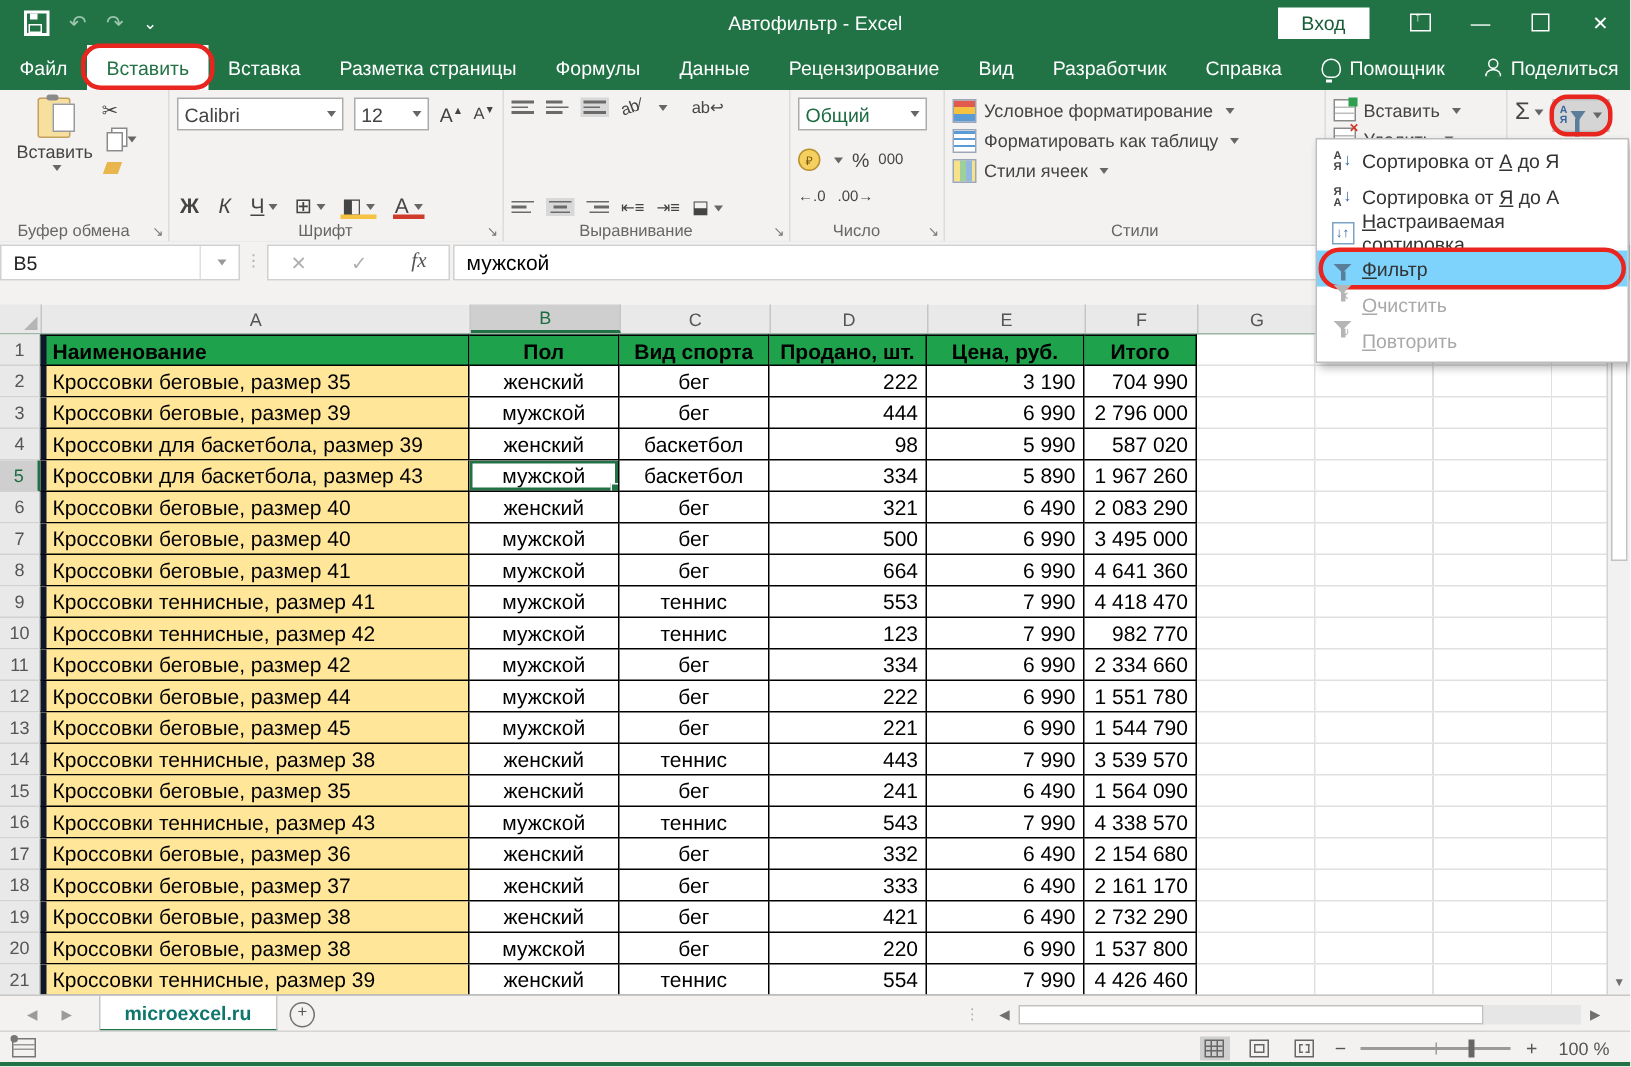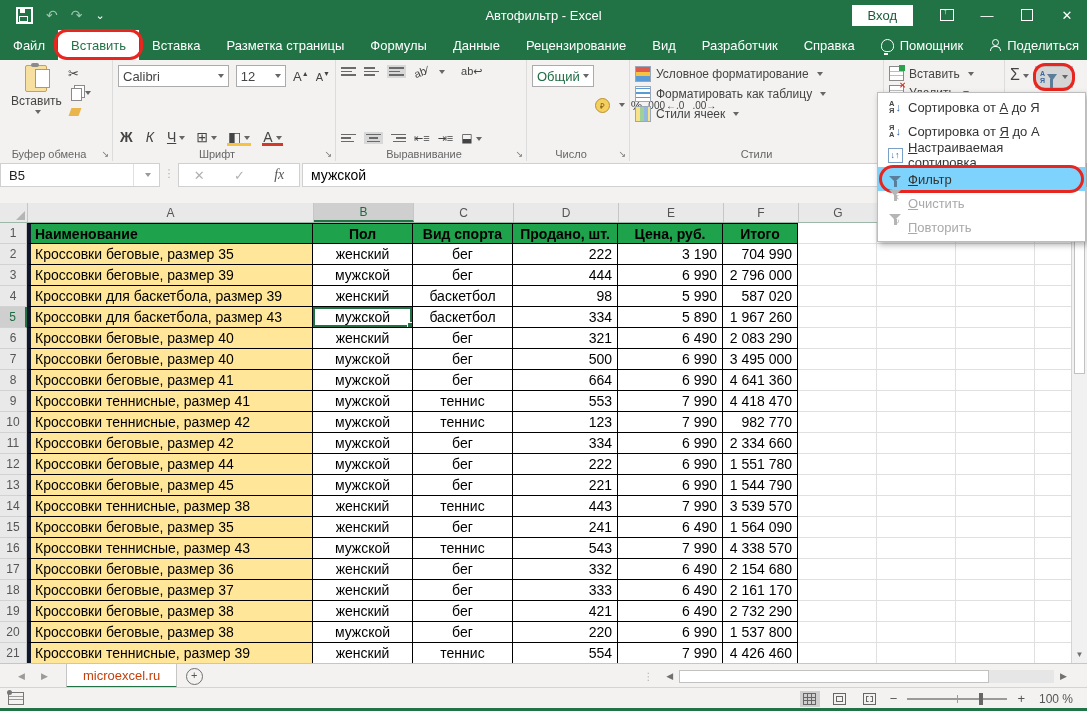--- a/index.html
+++ b/index.html
@@ -57,21 +57,21 @@
          height:20px;padding:0 4px;font-size:13px;}
   .btnrow{display:flex;align-items:center;gap:7px;}
   .fmtbtn{font-size:14px;padding:0 2px;}
   .bold-b{font-weight:bold;}
   .ital-b{font-style:italic;}
   .und-b{text-decoration:underline;}
   .acol{position:relative;padding:0 2px;font-size:14px;}
   .acol .bar{position:absolute;left:1px;right:1px;bottom:-1px;height:3px;}
   .al-ic{display:flex;flex-direction:column;gap:2px;width:15px;}
   .al-ic i{height:1.6px;background:#6a6a6a;display:block;}
-  .numcol{display:flex;gap:1px;padding-top:2px;}
+  .numcol{display:flex;flex-direction:column;gap:12px;padding-top:2px;}
   .coin{width:13px;height:13px;border-radius:50%;background:#f5d060;border:1px solid #b8912e;font-size:8px;
         display:flex;align-items:center;justify-content:center;color:#7a5c10;}
   .smalltxt{font-size:10px;letter-spacing:0;}
   .stylecol,.cellscol{display:flex;flex-direction:column;gap:4px;padding-top:3px;}
   .srow{display:flex;align-items:center;gap:5px;white-space:nowrap;font-size:12px;}
   .sico{width:14px;height:14px;border:1px solid #9aa7b8;display:inline-block;flex:none;
         background:linear-gradient(180deg,#e05a4d 33%,#f5c242 33% 66%,#5b9bd5 66%);}
   .sico.tbl{background:repeating-linear-gradient(0deg,#fff 0 3px,#5b9bd5 3px 4.5px),#fff;}
   .sico.cst{background:repeating-linear-gradient(90deg,#f7e28a 0 4px,#9fd09a 4px 8px,#92b8e0 8px 12px);}
   .gridsq{width:13px;height:13px;flex:none;border:1px solid #8a8a8a;position:relative;background:#fff;}
@@ -149,21 +149,21 @@
   .funnel2{width:0;height:0;border-left:6px solid transparent;border-right:6px solid transparent;
            border-top:6px solid #5a7d9a;position:relative;}
   .funnel2::after{content:"";position:absolute;left:-1.5px;top:-1px;width:3px;height:6px;background:#5a7d9a;}
   .funnel2.gray{border-top-color:#b5b5b5;}
   .funnel2.gray::after{background:#b5b5b5;}
   .fx-x{position:absolute;left:4px;top:-3px;font-size:8px;color:#b5b5b5;}
   
   .sheetbar{position:absolute;top:663px;left:0;right:0;height:24px;background:#f3f2f1;border-top:1px solid #c6c6c6;
             display:flex;align-items:stretch;font-size:13px;}
   .snav{width:66px;display:flex;align-items:center;justify-content:center;gap:16px;color:#9a9a9a;font-size:9px;}
-  .stab{background:#fff;color:#c2410c;font-weight:normal;display:flex;align-items:center;padding:0 16px;
+  .stab{background:#fff;color:#0f766e;font-weight:bold;display:flex;align-items:center;padding:0 16px;
         border-right:1px solid #c6c6c6;border-left:1px solid #c6c6c6;border-bottom:2px solid #217346;box-sizing:border-box;}
   .addsheet{width:34px;display:flex;align-items:center;justify-content:center;}
   .addsheet .pluscir{width:15px;height:15px;border:1px solid #707070;border-radius:50%;color:#555;
         font-size:11px;line-height:13px;text-align:center;}
   .hscroll{margin-left:auto;display:flex;align-items:center;gap:2px;padding-right:16px;}
   .hdots{color:#b0b0b0;font-size:10px;letter-spacing:1px;margin-right:6px;}
   .hs-btn{font-size:9px;color:#707070;padding:0 4px;}
   .hs-track{width:375px;height:13px;background:#e6e6e6;position:relative;}
   .hs-thumb{position:absolute;left:0;top:0;height:13px;width:310px;background:#fff;border:1px solid #c1c1c1;box-sizing:border-box;}
   

